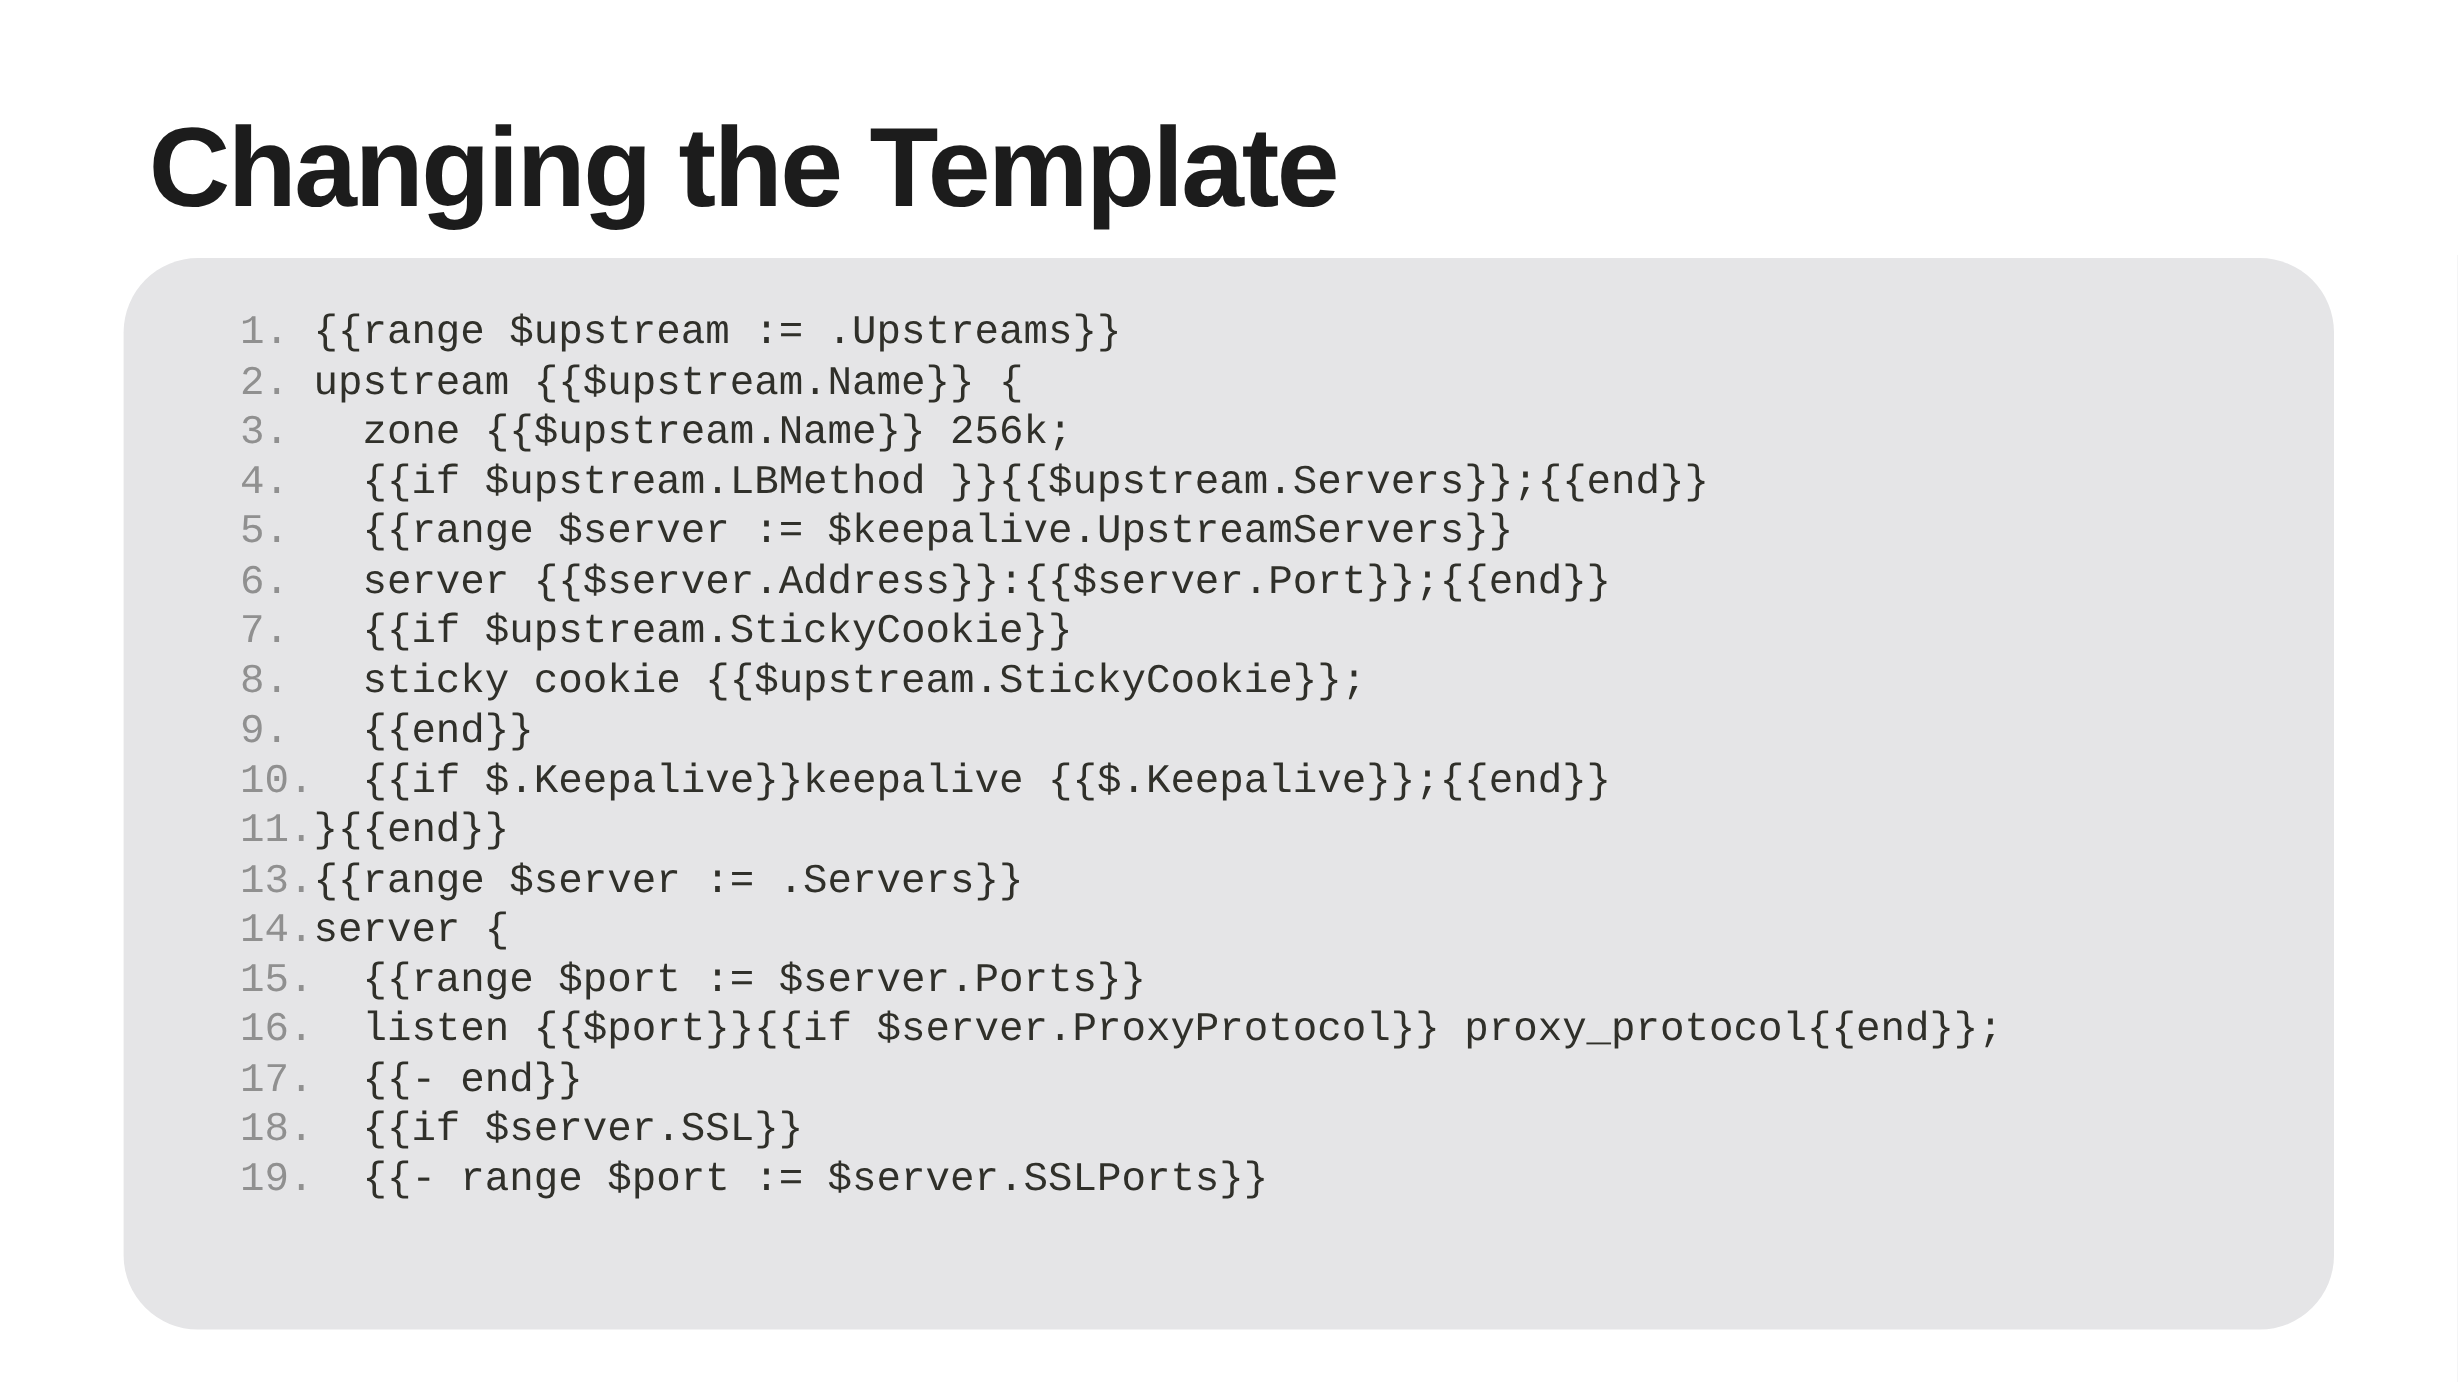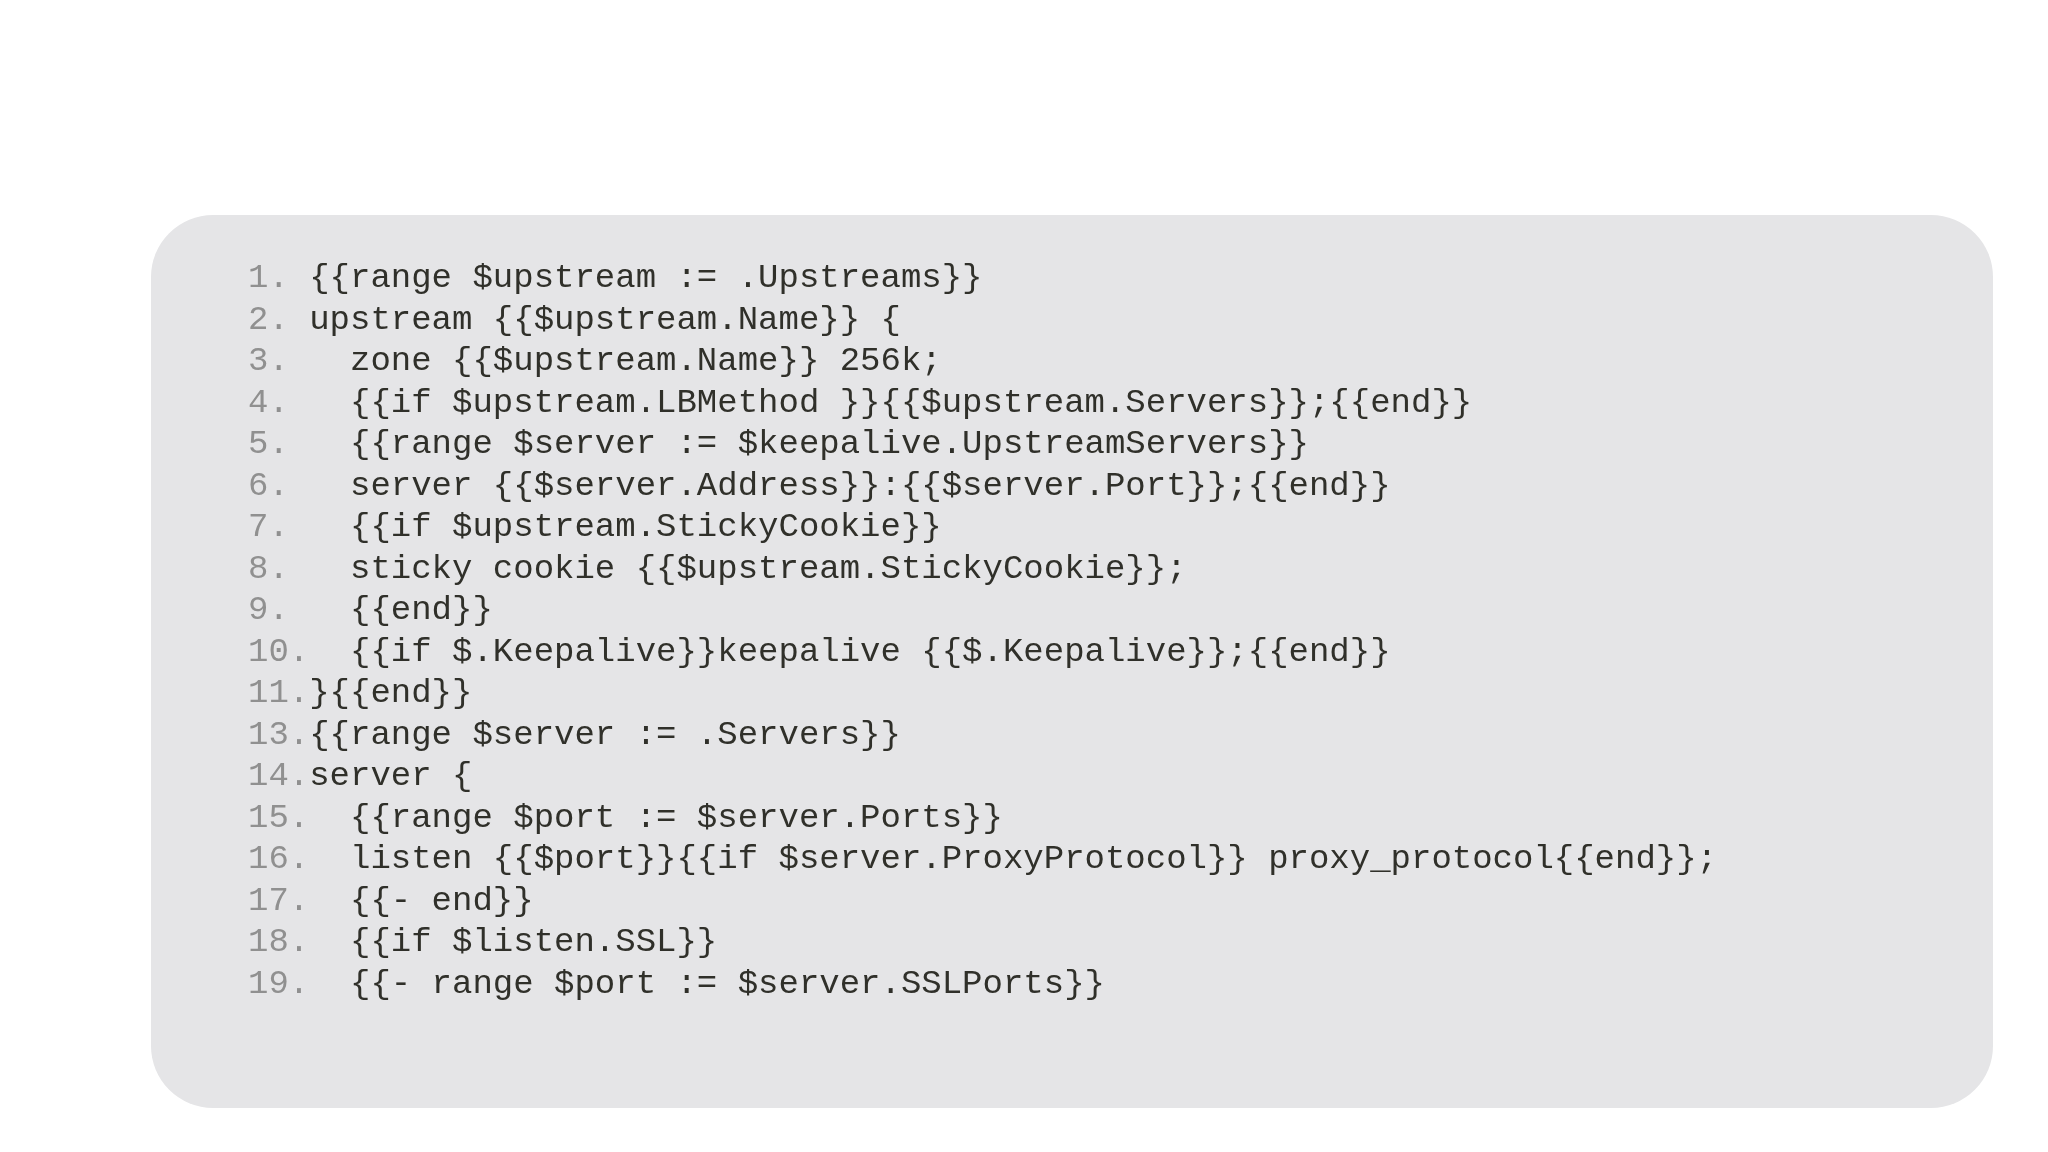--- a/index.html
+++ b/index.html
@@ -30,21 +30,20 @@
   }
   .codeblock{
     position:absolute;
     left:103px;
     top:215px;
     width:1842px;
     height:893px;
     background:var(--code-bg);
     border-radius:62px;
     overflow:hidden;
-    margin-left:48px;
   }
   .code-lines{
     padding:43px 40px 0 97px;
     font-family:"Liberation Mono", monospace;
     font-size:34px;
     line-height:41.5px;
     color:var(--code-color);
   }
   .line{white-space:pre;}
   .ln{
@@ -52,36 +51,37 @@
     width:3ch;
     color:var(--linenum-color);
     white-space:pre;
   }
   .code{white-space:pre;}
 </style>
 </head>
 <body>
 
 <main class="slide">
+  <h1 class="title">Changing the Template</h1>
 
   <section class="codeblock">
     <div class="code-lines">
         <div class="line"><span class="ln">1.</span><span class="code">{{range $upstream := .Upstreams}}</span></div>
         <div class="line"><span class="ln">2.</span><span class="code">upstream {{$upstream.Name}} {</span></div>
         <div class="line"><span class="ln">3.</span><span class="code">  zone {{$upstream.Name}} 256k;</span></div>
         <div class="line"><span class="ln">4.</span><span class="code">  {{if $upstream.LBMethod }}{{$upstream.Servers}};{{end}}</span></div>
         <div class="line"><span class="ln">5.</span><span class="code">  {{range $server := $keepalive.UpstreamServers}}</span></div>
         <div class="line"><span class="ln">6.</span><span class="code">  server {{$server.Address}}:{{$server.Port}};{{end}}</span></div>
         <div class="line"><span class="ln">7.</span><span class="code">  {{if $upstream.StickyCookie}}</span></div>
         <div class="line"><span class="ln">8.</span><span class="code">  sticky cookie {{$upstream.StickyCookie}};</span></div>
         <div class="line"><span class="ln">9.</span><span class="code">  {{end}}</span></div>
         <div class="line"><span class="ln">10.</span><span class="code">  {{if $.Keepalive}}keepalive {{$.Keepalive}};{{end}}</span></div>
         <div class="line"><span class="ln">11.</span><span class="code">}{{end}}</span></div>
         <div class="line"><span class="ln">13.</span><span class="code">{{range $server := .Servers}}</span></div>
         <div class="line"><span class="ln">14.</span><span class="code">server {</span></div>
         <div class="line"><span class="ln">15.</span><span class="code">  {{range $port := $server.Ports}}</span></div>
         <div class="line"><span class="ln">16.</span><span class="code">  listen {{$port}}{{if $server.ProxyProtocol}} proxy_protocol{{end}};</span></div>
         <div class="line"><span class="ln">17.</span><span class="code">  {{- end}}</span></div>
-        <div class="line"><span class="ln">18.</span><span class="code">  {{if $listen.SSL}}</span></div>
+        <div class="line"><span class="ln">18.</span><span class="code">  {{if $server.SSL}}</span></div>
         <div class="line"><span class="ln">19.</span><span class="code">  {{- range $port := $server.SSLPorts}}</span></div>
       </div>
   </section>
 </main>
 
 </body></html>

